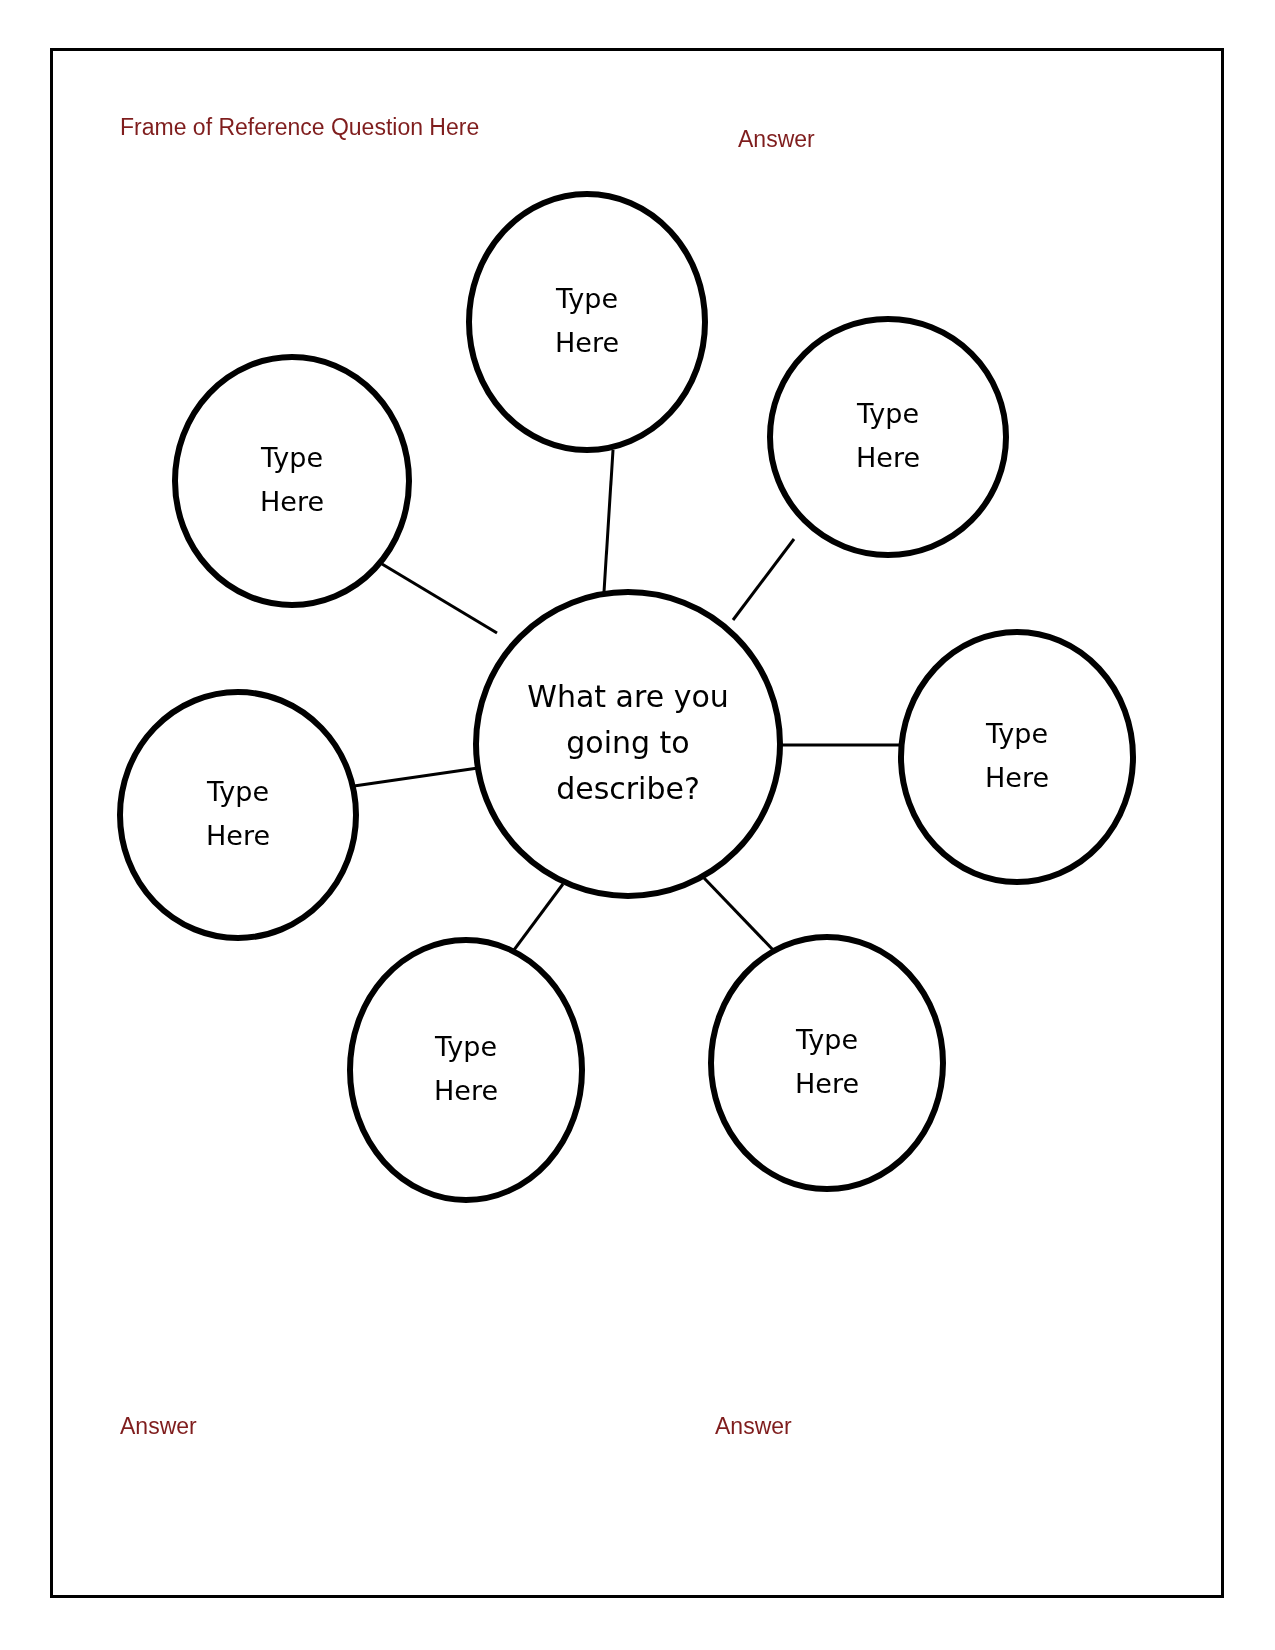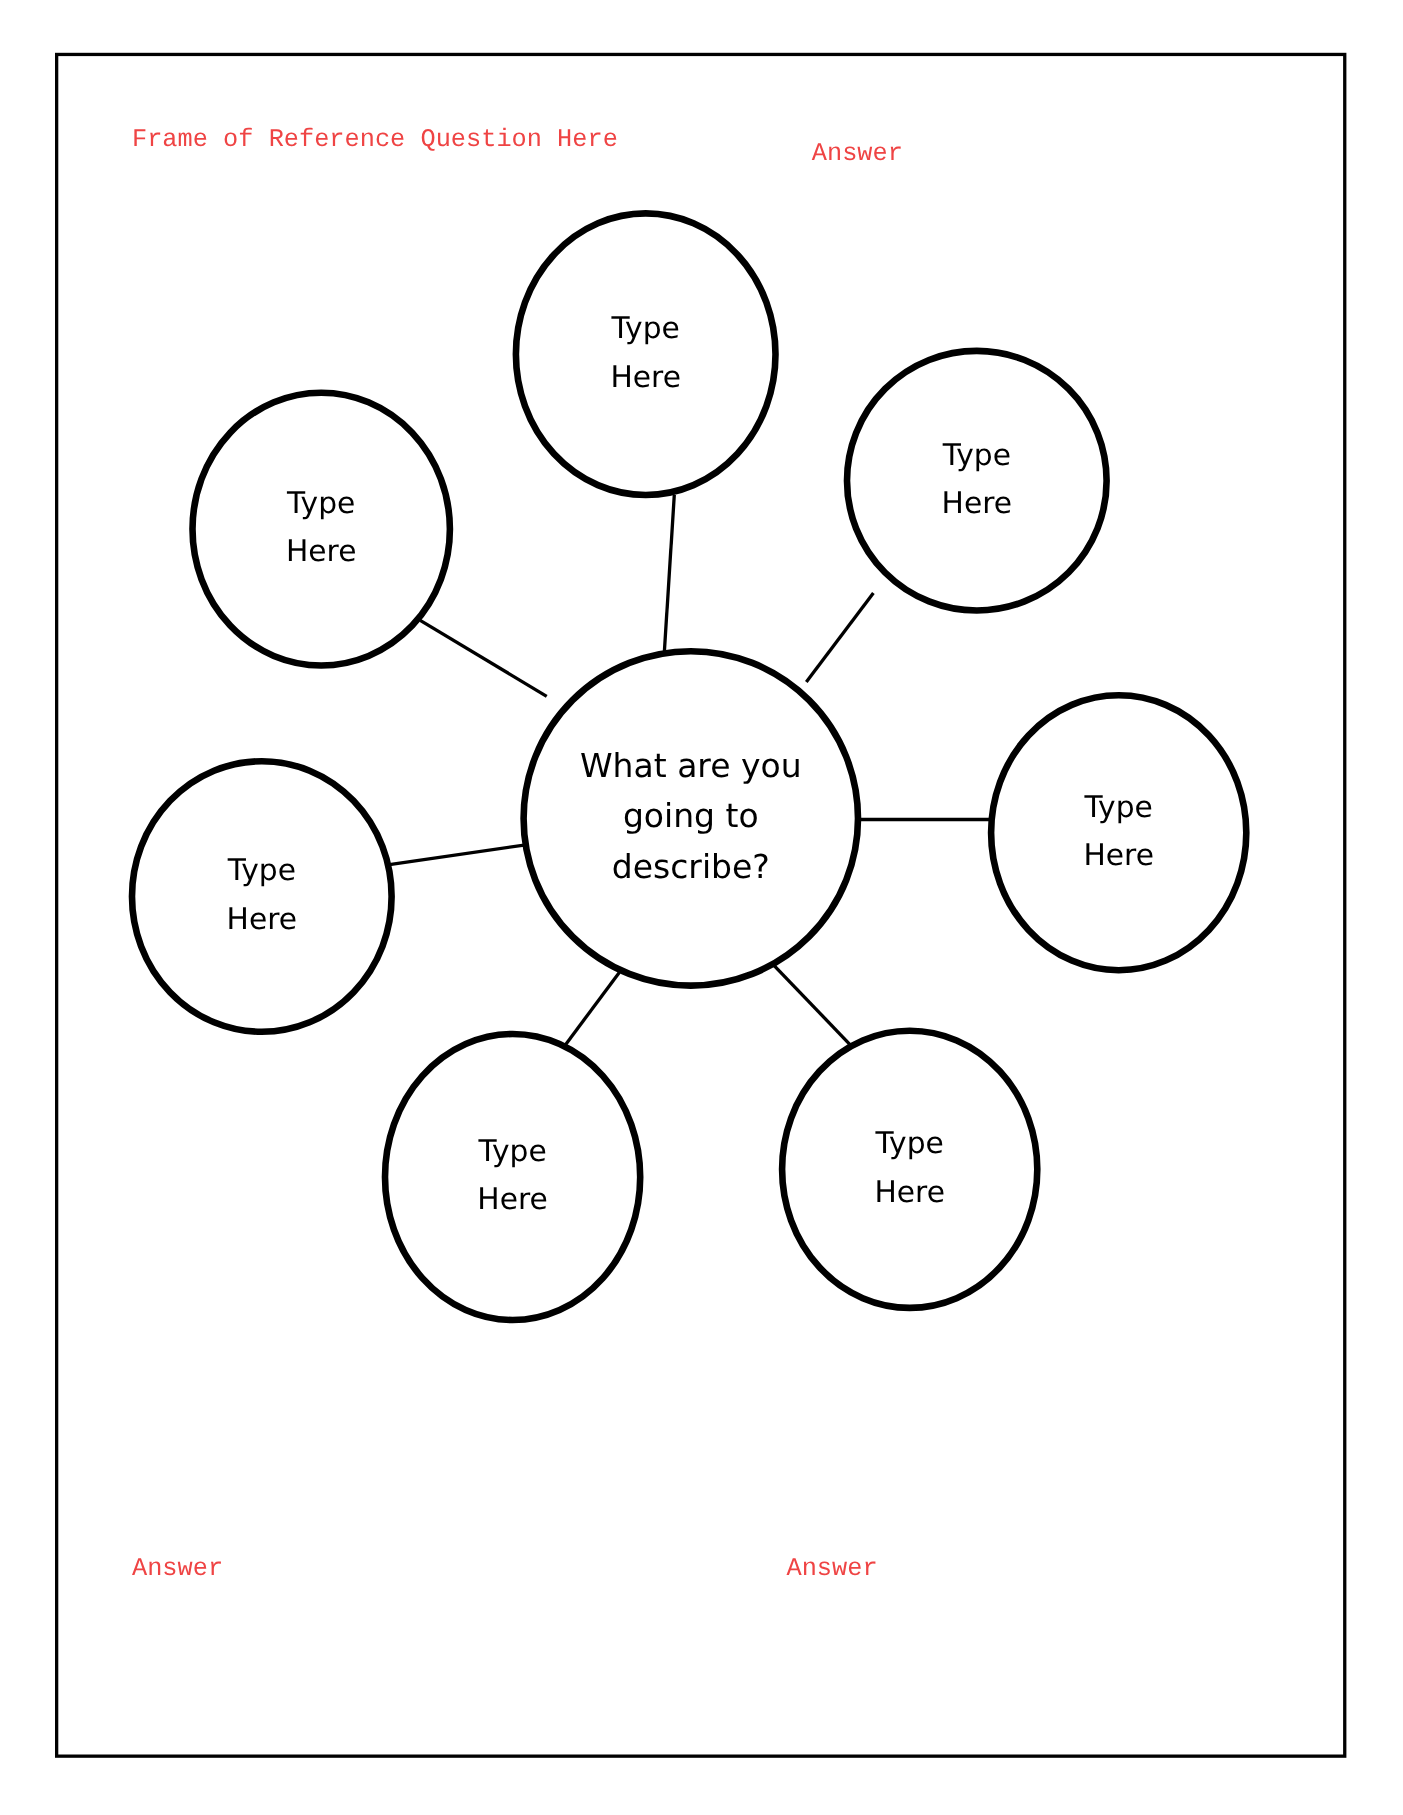--- a/index.html
+++ b/index.html
@@ -26,23 +26,23 @@
     width: 1174px;
     height: 1550px;
     border: 3px solid #000000;
     box-sizing: border-box;
   }
   
   .edge-label {
     position: absolute;
     font-size: 23px;
     line-height: 1;
-    color: #ef4444;
+    color: #7f1d1d;
     white-space: nowrap;
-    font-family: Liberation Mono, monospace;
+    font-family: Liberation Sans, sans-serif;
   }
   #label-frame-question { left: 120px; top: 116px; }
   #label-answer-top-right { left: 738px; top: 128px; }
   #label-answer-bottom-left { left: 120px; top: 1415px; }
   #label-answer-bottom-right { left: 715px; top: 1415px; }
 
   
   #diagram {
     position: absolute;
     left: 0;

